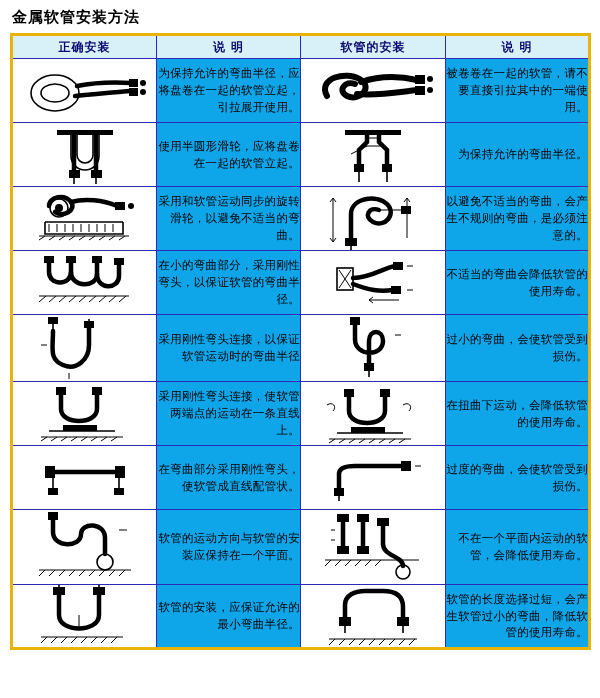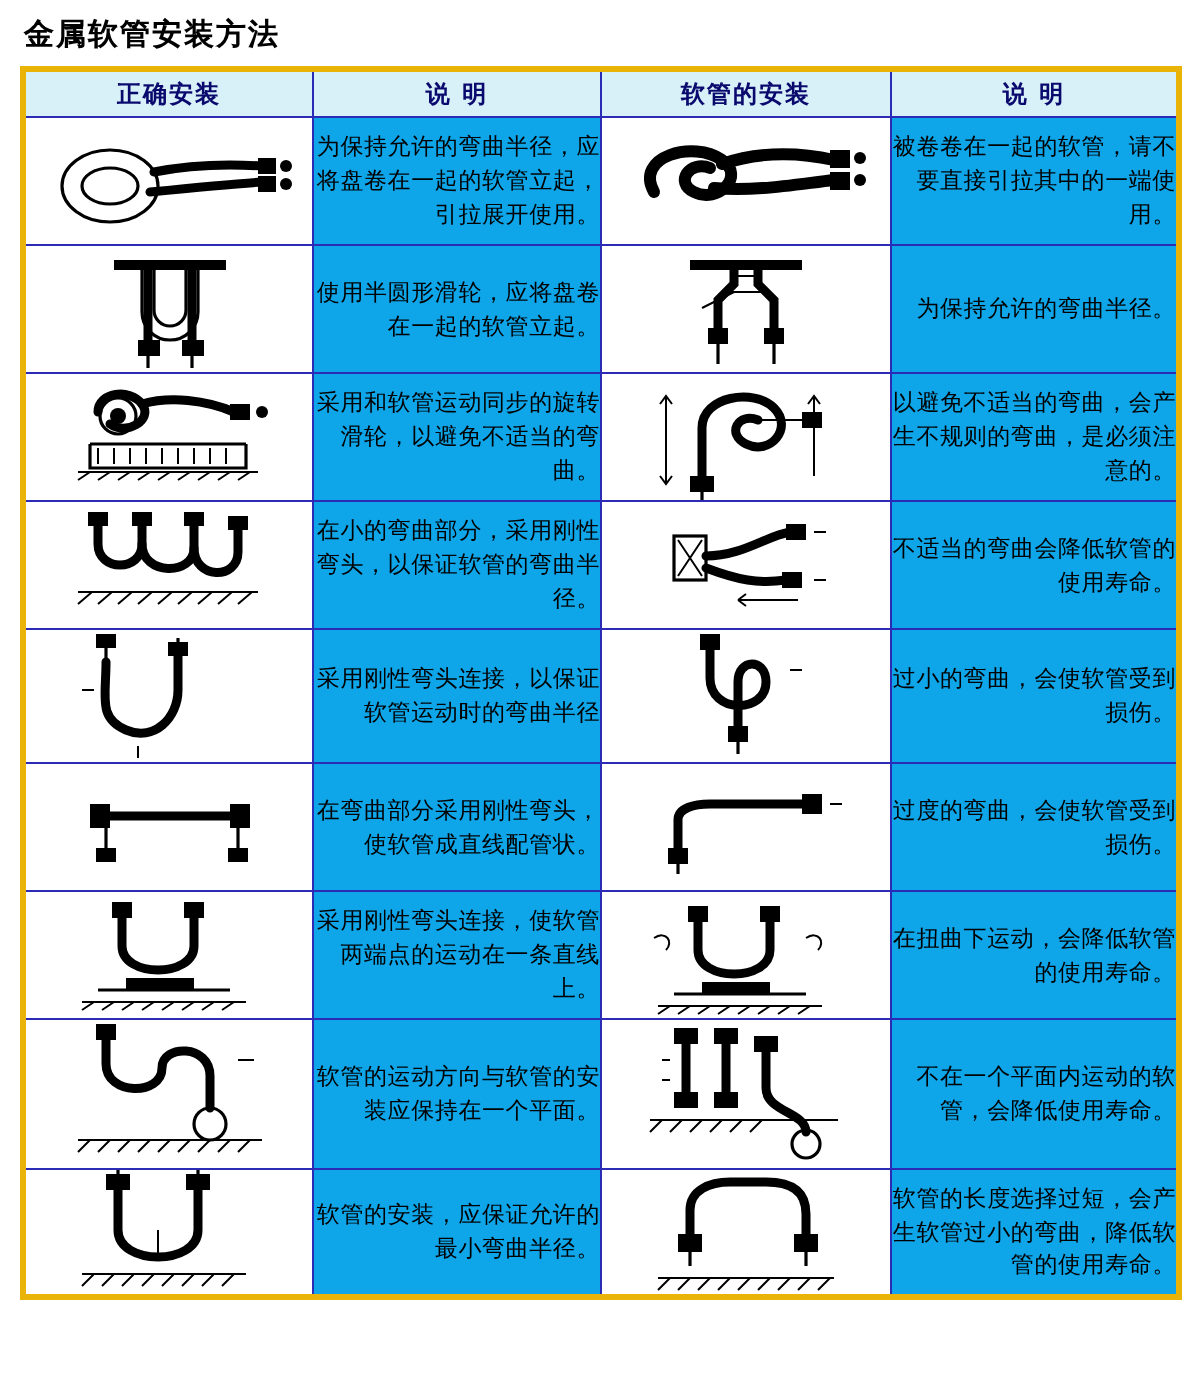--- a/index.html
+++ b/index.html
@@ -240,45 +240,20 @@
             <rect x="57" y="48" width="10" height="8" class="fillblk"></rect>
             <path d="M62 56 L62 62" class="ln"></path>
             <path d="M88 20 L94 20" class="ln-t"></path>
           </svg>
         </td>
         <td class="desc">过小的弯曲，会使软管受到损伤。</td>
       </tr>
 
       <tr class="rowh">
         <td class="pic">
-          <svg width="132" height="52" viewBox="0 0 132 52">
-            <path d="M30 20 L100 20" class="thick"></path>
-            <rect x="26" y="14" width="10" height="12" class="fillblk"></rect>
-            <rect x="96" y="14" width="10" height="12" class="fillblk"></rect>
-            <path d="M34 26 L34 38" class="ln" stroke-width="3"></path>
-            <path d="M100 26 L100 38" class="ln" stroke-width="3"></path>
-            <rect x="29" y="36" width="10" height="7" class="fillblk"></rect>
-            <rect x="95" y="36" width="10" height="7" class="fillblk"></rect>
-          </svg>
-        </td>
-        <td class="desc">在弯曲部分采用刚性弯头，使软管成直线配管状。</td>
-        <td class="pic">
-          <svg width="132" height="52" viewBox="0 0 132 52">
-            <path d="M32 38 L32 22 C32 16 40 14 48 14 L98 14" class="thick"></path>
-            <rect x="27" y="36" width="10" height="8" class="fillblk"></rect>
-            <rect x="94" y="9" width="10" height="10" class="fillblk"></rect>
-            <path d="M32 44 L32 49" class="ln"></path>
-            <path d="M108 14 L114 14" class="ln-t"></path>
-          </svg>
-        </td>
-        <td class="desc">过度的弯曲，会使软管受到损伤。</td>
-      </tr>
-
-      <tr class="rowh">
-        <td class="pic">
           <svg width="132" height="62" viewBox="0 0 132 62">
             <path d="M42 10 L42 26 C42 42 78 42 78 26 L78 10" class="thick"></path>
             <rect x="37" y="4" width="10" height="8" class="fillblk"></rect>
             <rect x="73" y="4" width="10" height="8" class="fillblk"></rect>
             <path d="M30 48 L96 48" class="ln" stroke-width="2"></path>
             <rect x="44" y="42" width="34" height="6" class="fillblk"></rect>
             <path d="M22 54 L104 54" class="ln-t"></path>
             <path d="M22 58 L28 54 M32 58 L38 54 M42 58 L48 54 M52 58 L58 54 M62 58 L68 54 M72 58 L78 54 M82 58 L88 54 M92 58 L98 54" class="hatch"></path>
           </svg>
         </td>
@@ -290,20 +265,45 @@
             <rect x="73" y="6" width="10" height="8" class="fillblk"></rect>
             <path d="M30 50 L96 50" class="ln" stroke-width="2"></path>
             <rect x="44" y="44" width="34" height="6" class="fillblk"></rect>
             <path d="M20 22 C26 18 30 24 26 28" class="ln-t"></path>
             <path d="M96 22 C102 18 106 24 102 28" class="ln-t"></path>
             <path d="M22 56 L104 56" class="ln-t"></path>
             <path d="M22 60 L28 56 M32 60 L38 56 M42 60 L48 56 M52 60 L58 56 M62 60 L68 56 M72 60 L78 56 M82 60 L88 56 M92 60 L98 56" class="hatch"></path>
           </svg>
         </td>
         <td class="desc">在扭曲下运动，会降低软管的使用寿命。</td>
+      </tr>
+
+      <tr class="rowh">
+        <td class="pic">
+          <svg width="132" height="52" viewBox="0 0 132 52">
+            <path d="M30 20 L100 20" class="thick"></path>
+            <rect x="26" y="14" width="10" height="12" class="fillblk"></rect>
+            <rect x="96" y="14" width="10" height="12" class="fillblk"></rect>
+            <path d="M34 26 L34 38" class="ln" stroke-width="3"></path>
+            <path d="M100 26 L100 38" class="ln" stroke-width="3"></path>
+            <rect x="29" y="36" width="10" height="7" class="fillblk"></rect>
+            <rect x="95" y="36" width="10" height="7" class="fillblk"></rect>
+          </svg>
+        </td>
+        <td class="desc">在弯曲部分采用刚性弯头，使软管成直线配管状。</td>
+        <td class="pic">
+          <svg width="132" height="52" viewBox="0 0 132 52">
+            <path d="M32 38 L32 22 C32 16 40 14 48 14 L98 14" class="thick"></path>
+            <rect x="27" y="36" width="10" height="8" class="fillblk"></rect>
+            <rect x="94" y="9" width="10" height="10" class="fillblk"></rect>
+            <path d="M32 44 L32 49" class="ln"></path>
+            <path d="M108 14 L114 14" class="ln-t"></path>
+          </svg>
+        </td>
+        <td class="desc">过度的弯曲，会使软管受到损伤。</td>
       </tr>
 
       <tr class="rowh">
         <td class="pic">
           <svg width="132" height="74" viewBox="0 0 132 74">
             <path d="M34 8 L34 22 C34 38 62 38 62 24 C62 12 86 12 86 28 L86 44" class="thick"></path>
             <rect x="29" y="2" width="10" height="8" class="fillblk"></rect>
             <circle cx="86" cy="52" r="8" class="ln" stroke-width="2"></circle>
             <path d="M86 44 L86 46" class="ln" stroke-width="3"></path>
             <path d="M20 60 L112 60" class="ln-t"></path>

